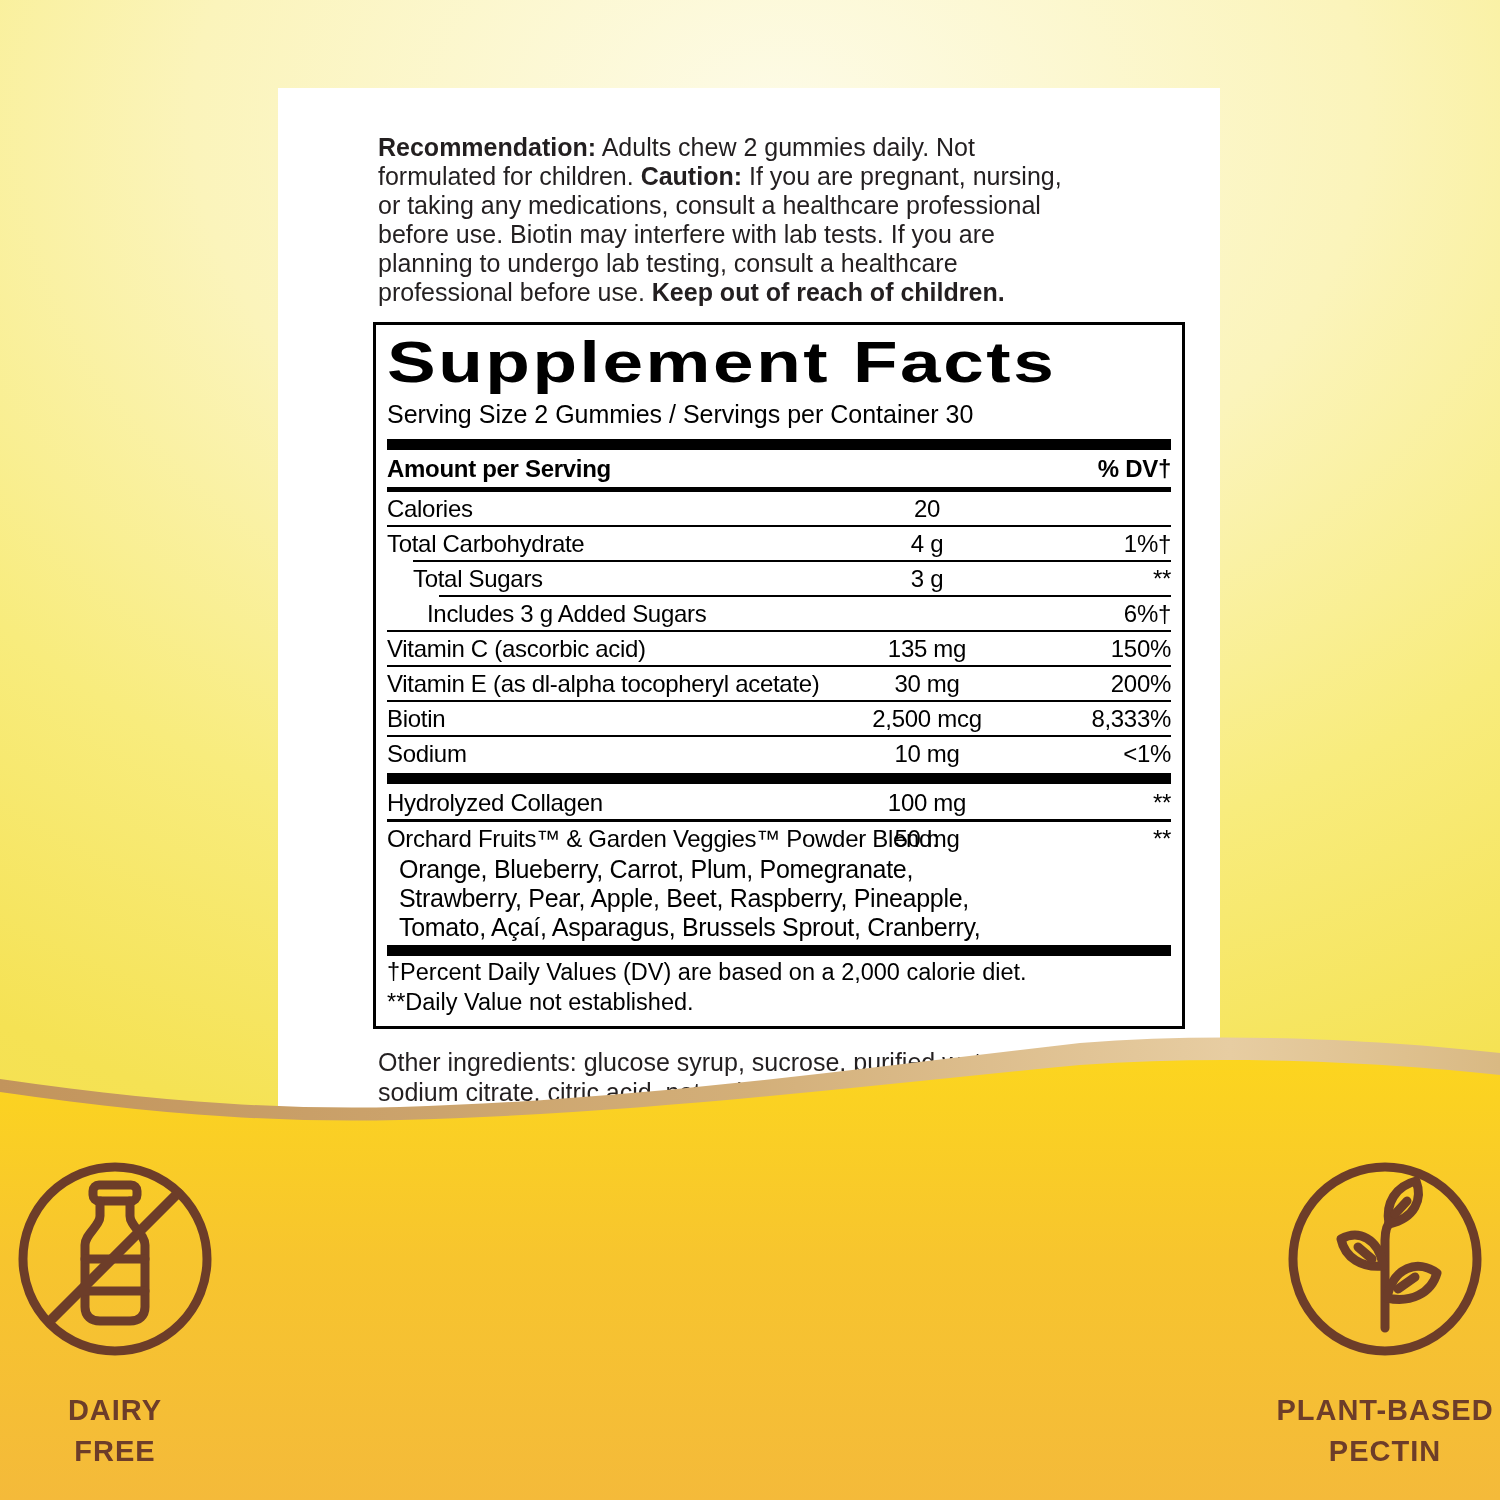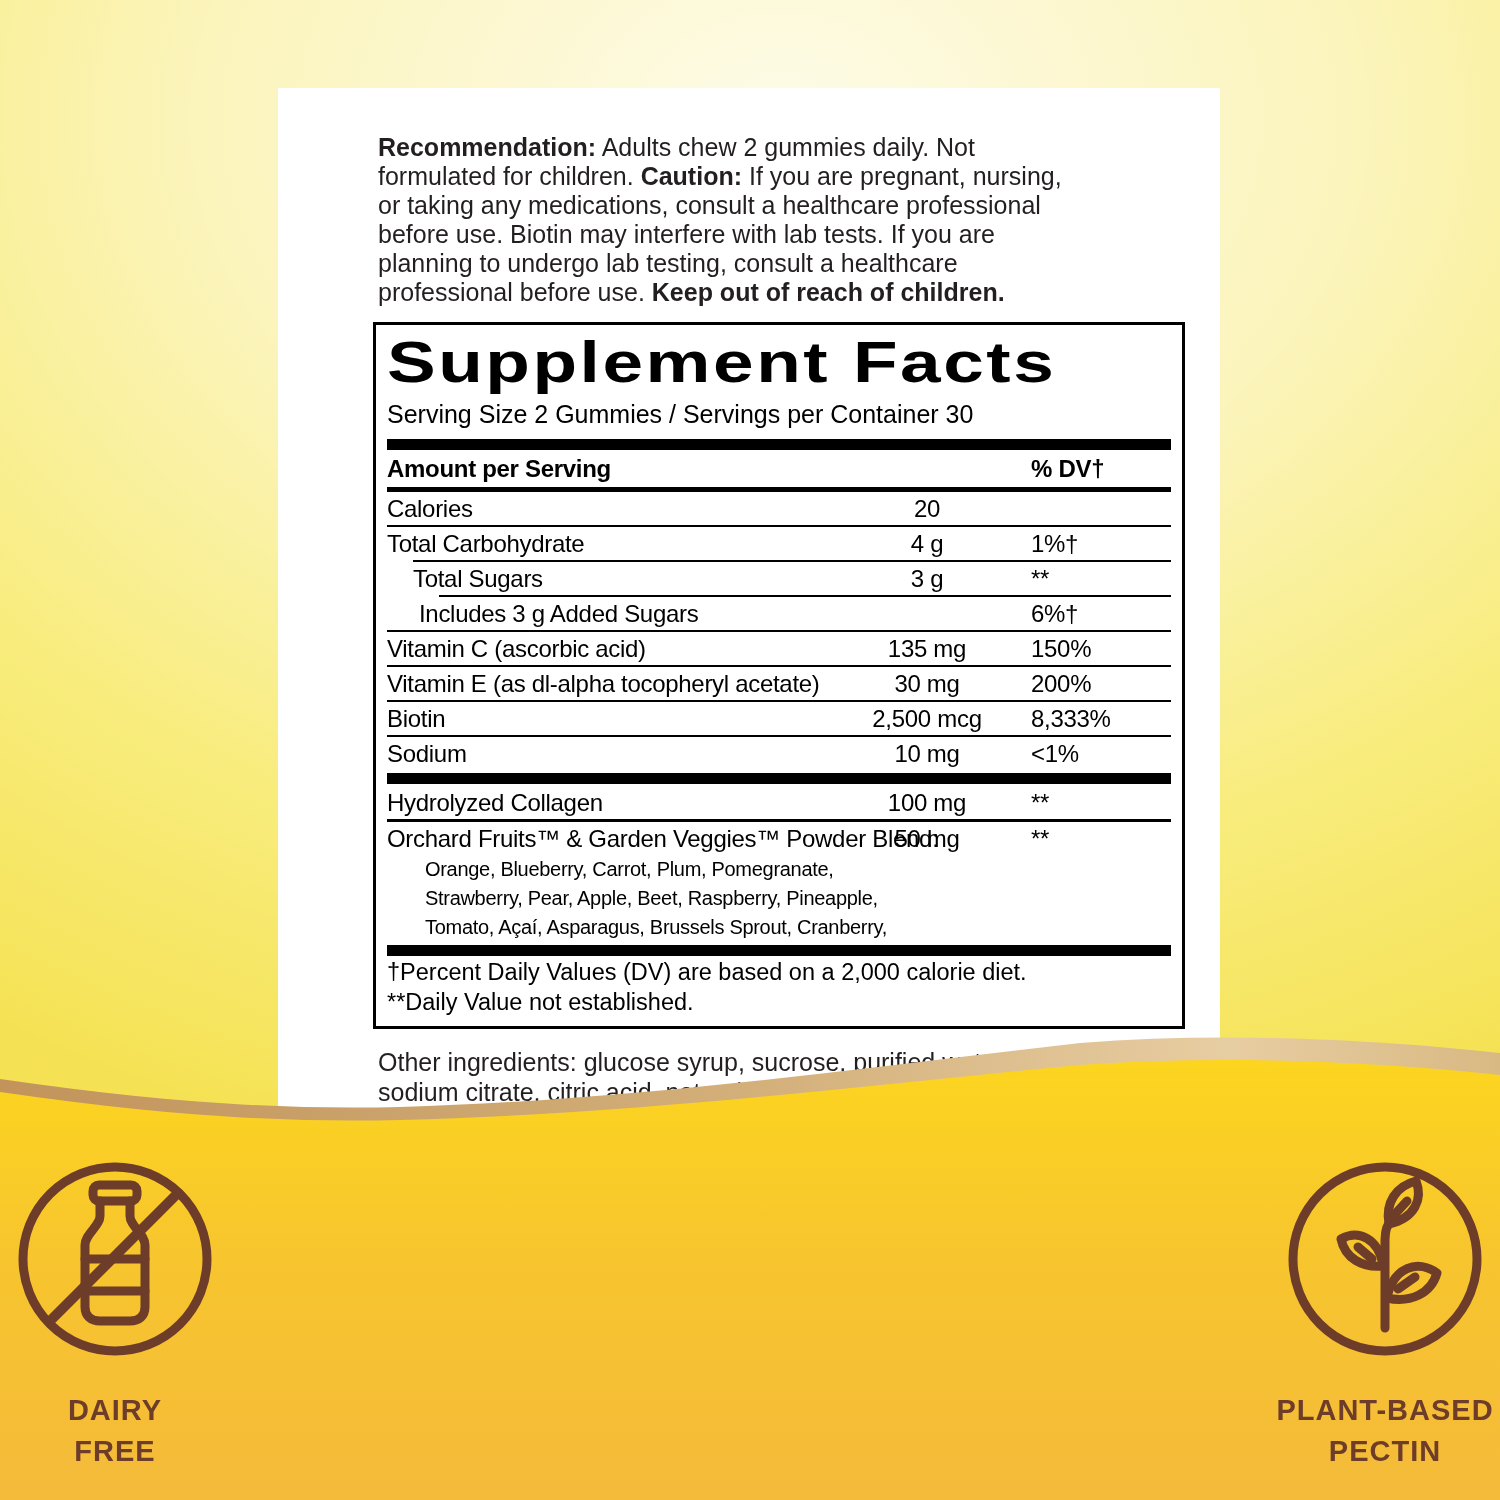--- a/index.html
+++ b/index.html
@@ -23,24 +23,24 @@
          white-space:nowrap;}
   .serving{font-size:25px;line-height:30px;margin:0 0 10px;}
   .bar{height:11px;background:#000;margin:0 0 2px;}
   .bar.med{height:5px;margin:2px 0 0;}
   .bar.mid{height:11px;margin:3px 0 2px;}
   .row{position:relative;font-size:24px;line-height:26px;padding:4px 0 3px;
        letter-spacing:-0.3px;}
   .row.head{font-weight:bold;}
   .row .nm{display:block;}
   .nm.i1{margin-left:26px;}
-  .nm.i2{margin-left:32px;}
+  .nm.i2{margin-left:40px;}
   .amt{position:absolute;left:450px;top:4px;width:180px;text-align:center;}
-  .dv{position:absolute;right:0;top:4px;width:140px;}
-  .sub{margin-left:38px;font-size:20px;line-height:29px;letter-spacing:-0.3px;}
+  .dv{position:absolute;right:0;top:4px;width:140px;text-align:right;}
+  .sub{margin-left:12px;font-size:25px;line-height:29px;letter-spacing:-0.3px;}
   .sep{height:2px;background:#000;}
   .sep.t{height:3px;}
   .sep.i1{margin-left:26px;}
   .sep.i2{margin-left:52px;}
   .fnote{font-size:23.5px;line-height:28px;margin-top:2px;}
   .other{width:716px;margin:18px 0 0 5px;font-size:25px;line-height:30px;}
   
   .wave{position:absolute;left:0;top:1030px;z-index:4;display:block;}
   
   .badges{position:absolute;left:0;right:0;top:1156px;z-index:5;

